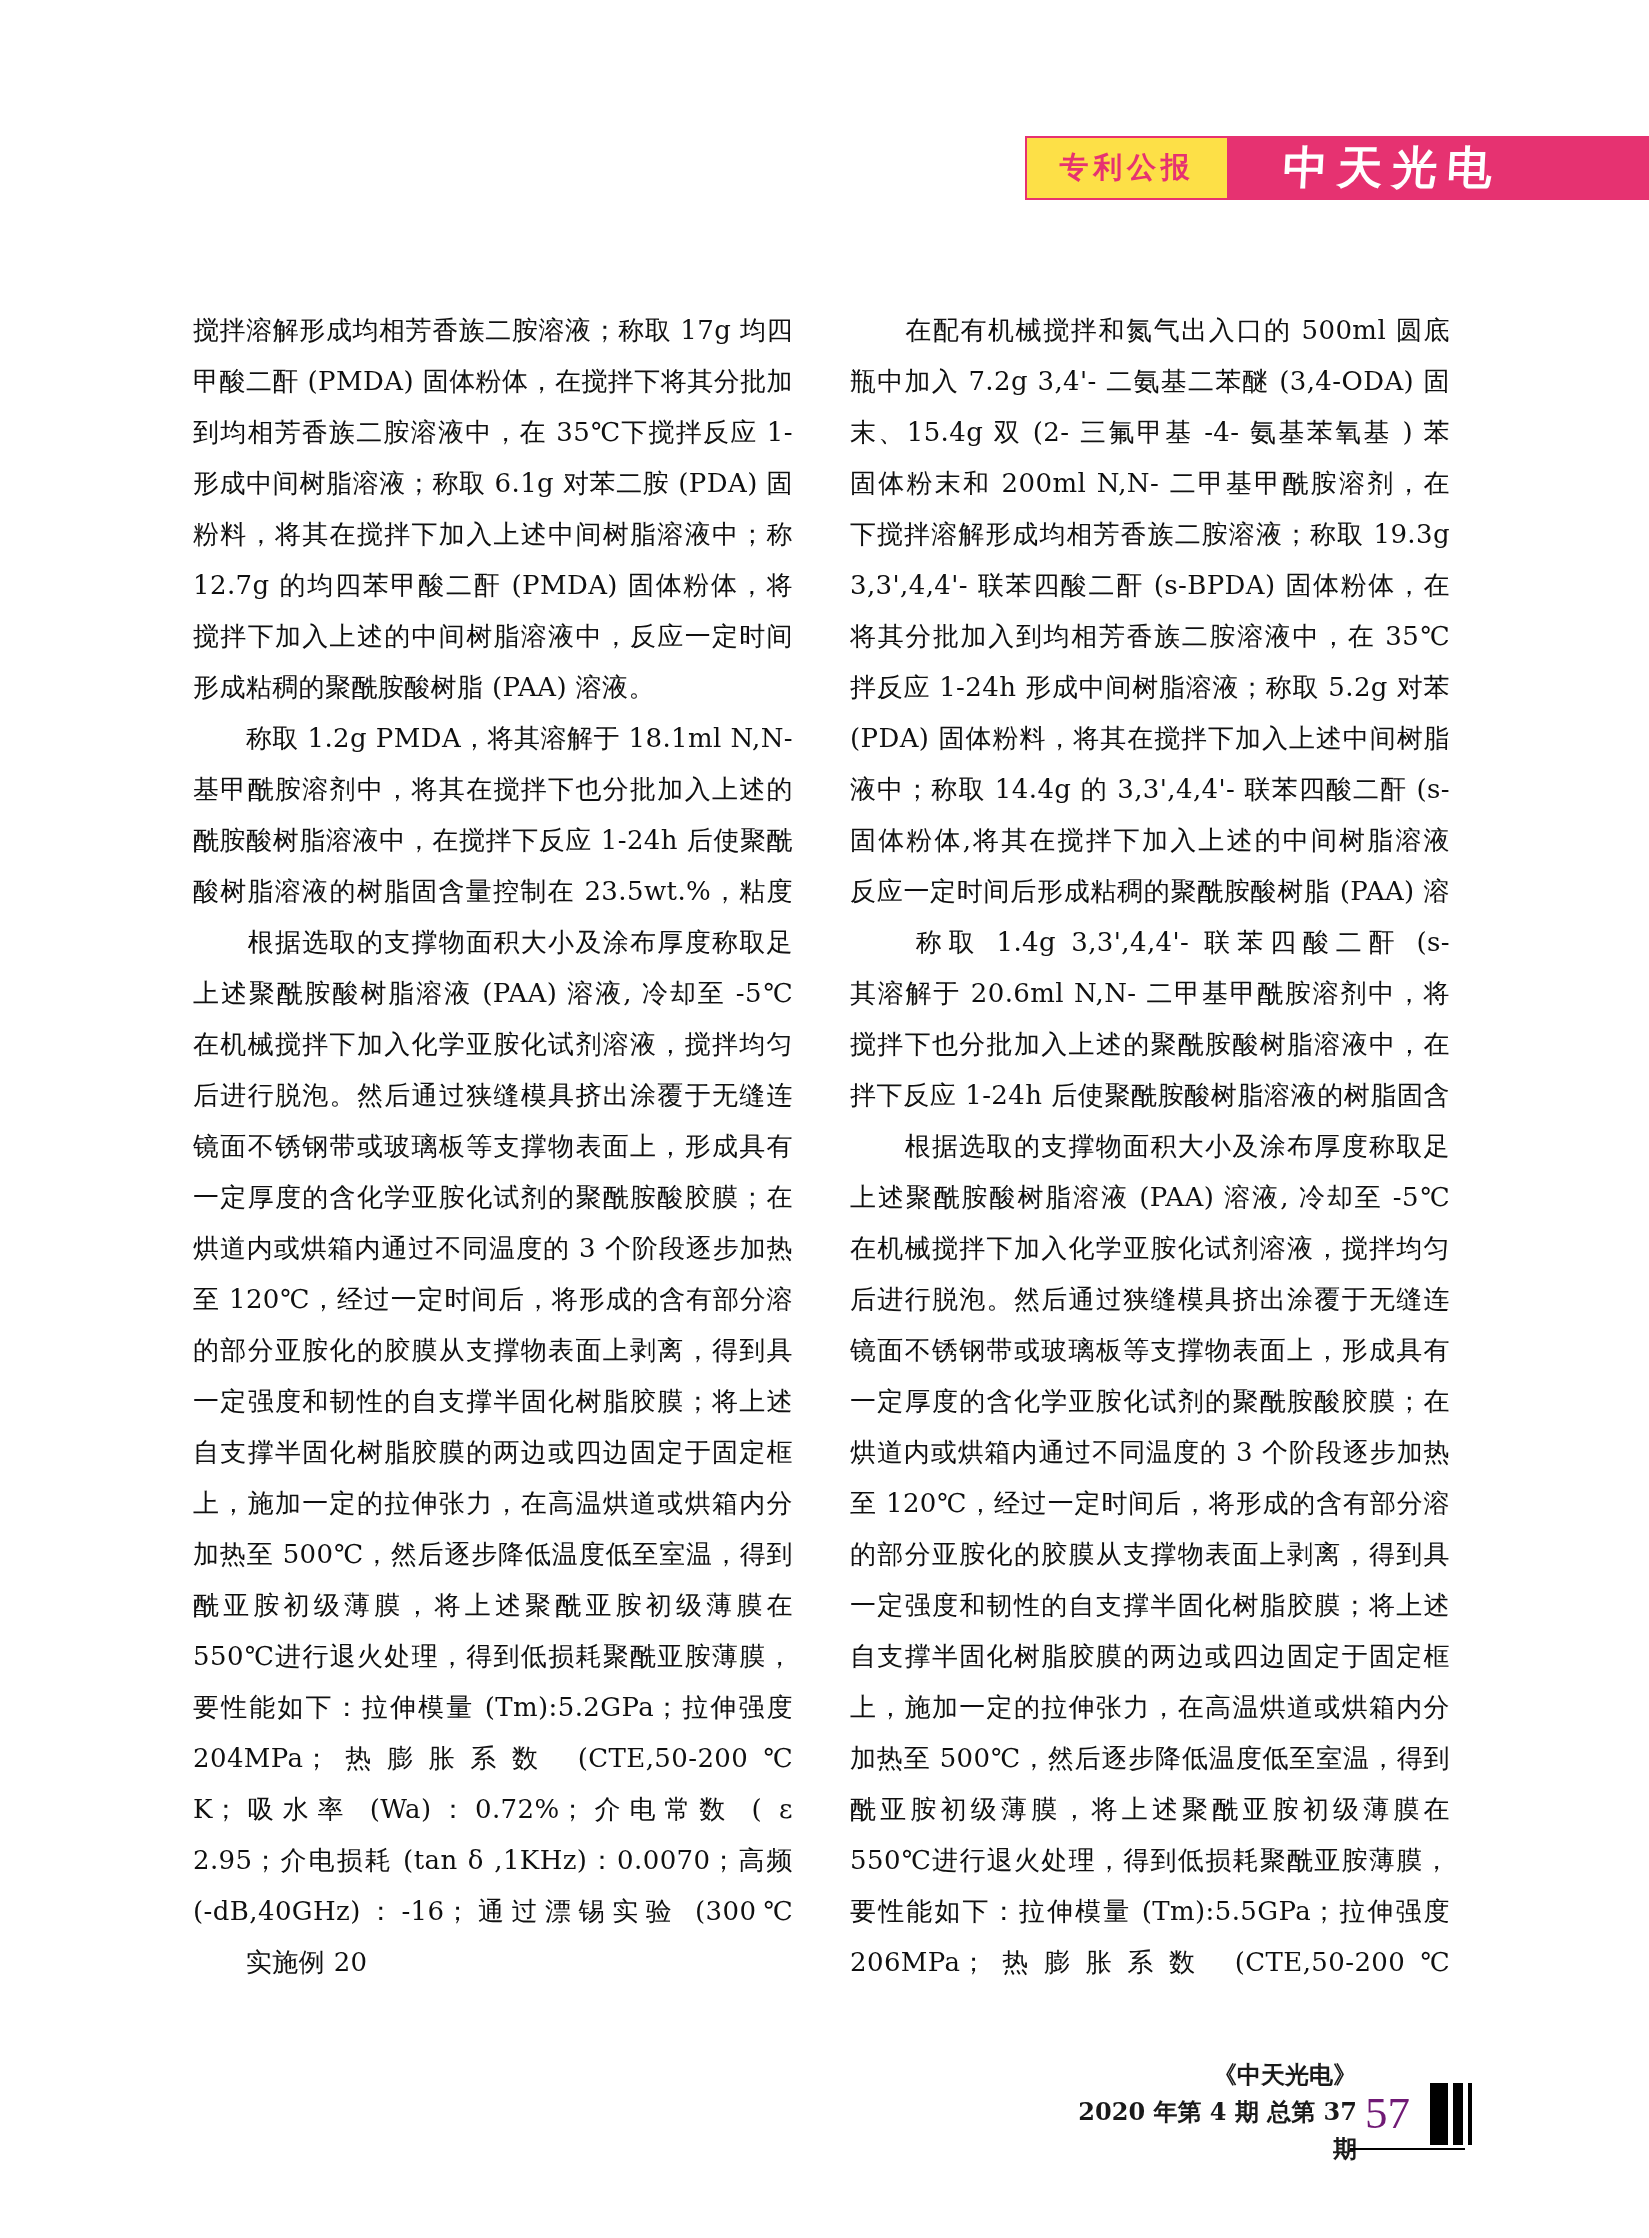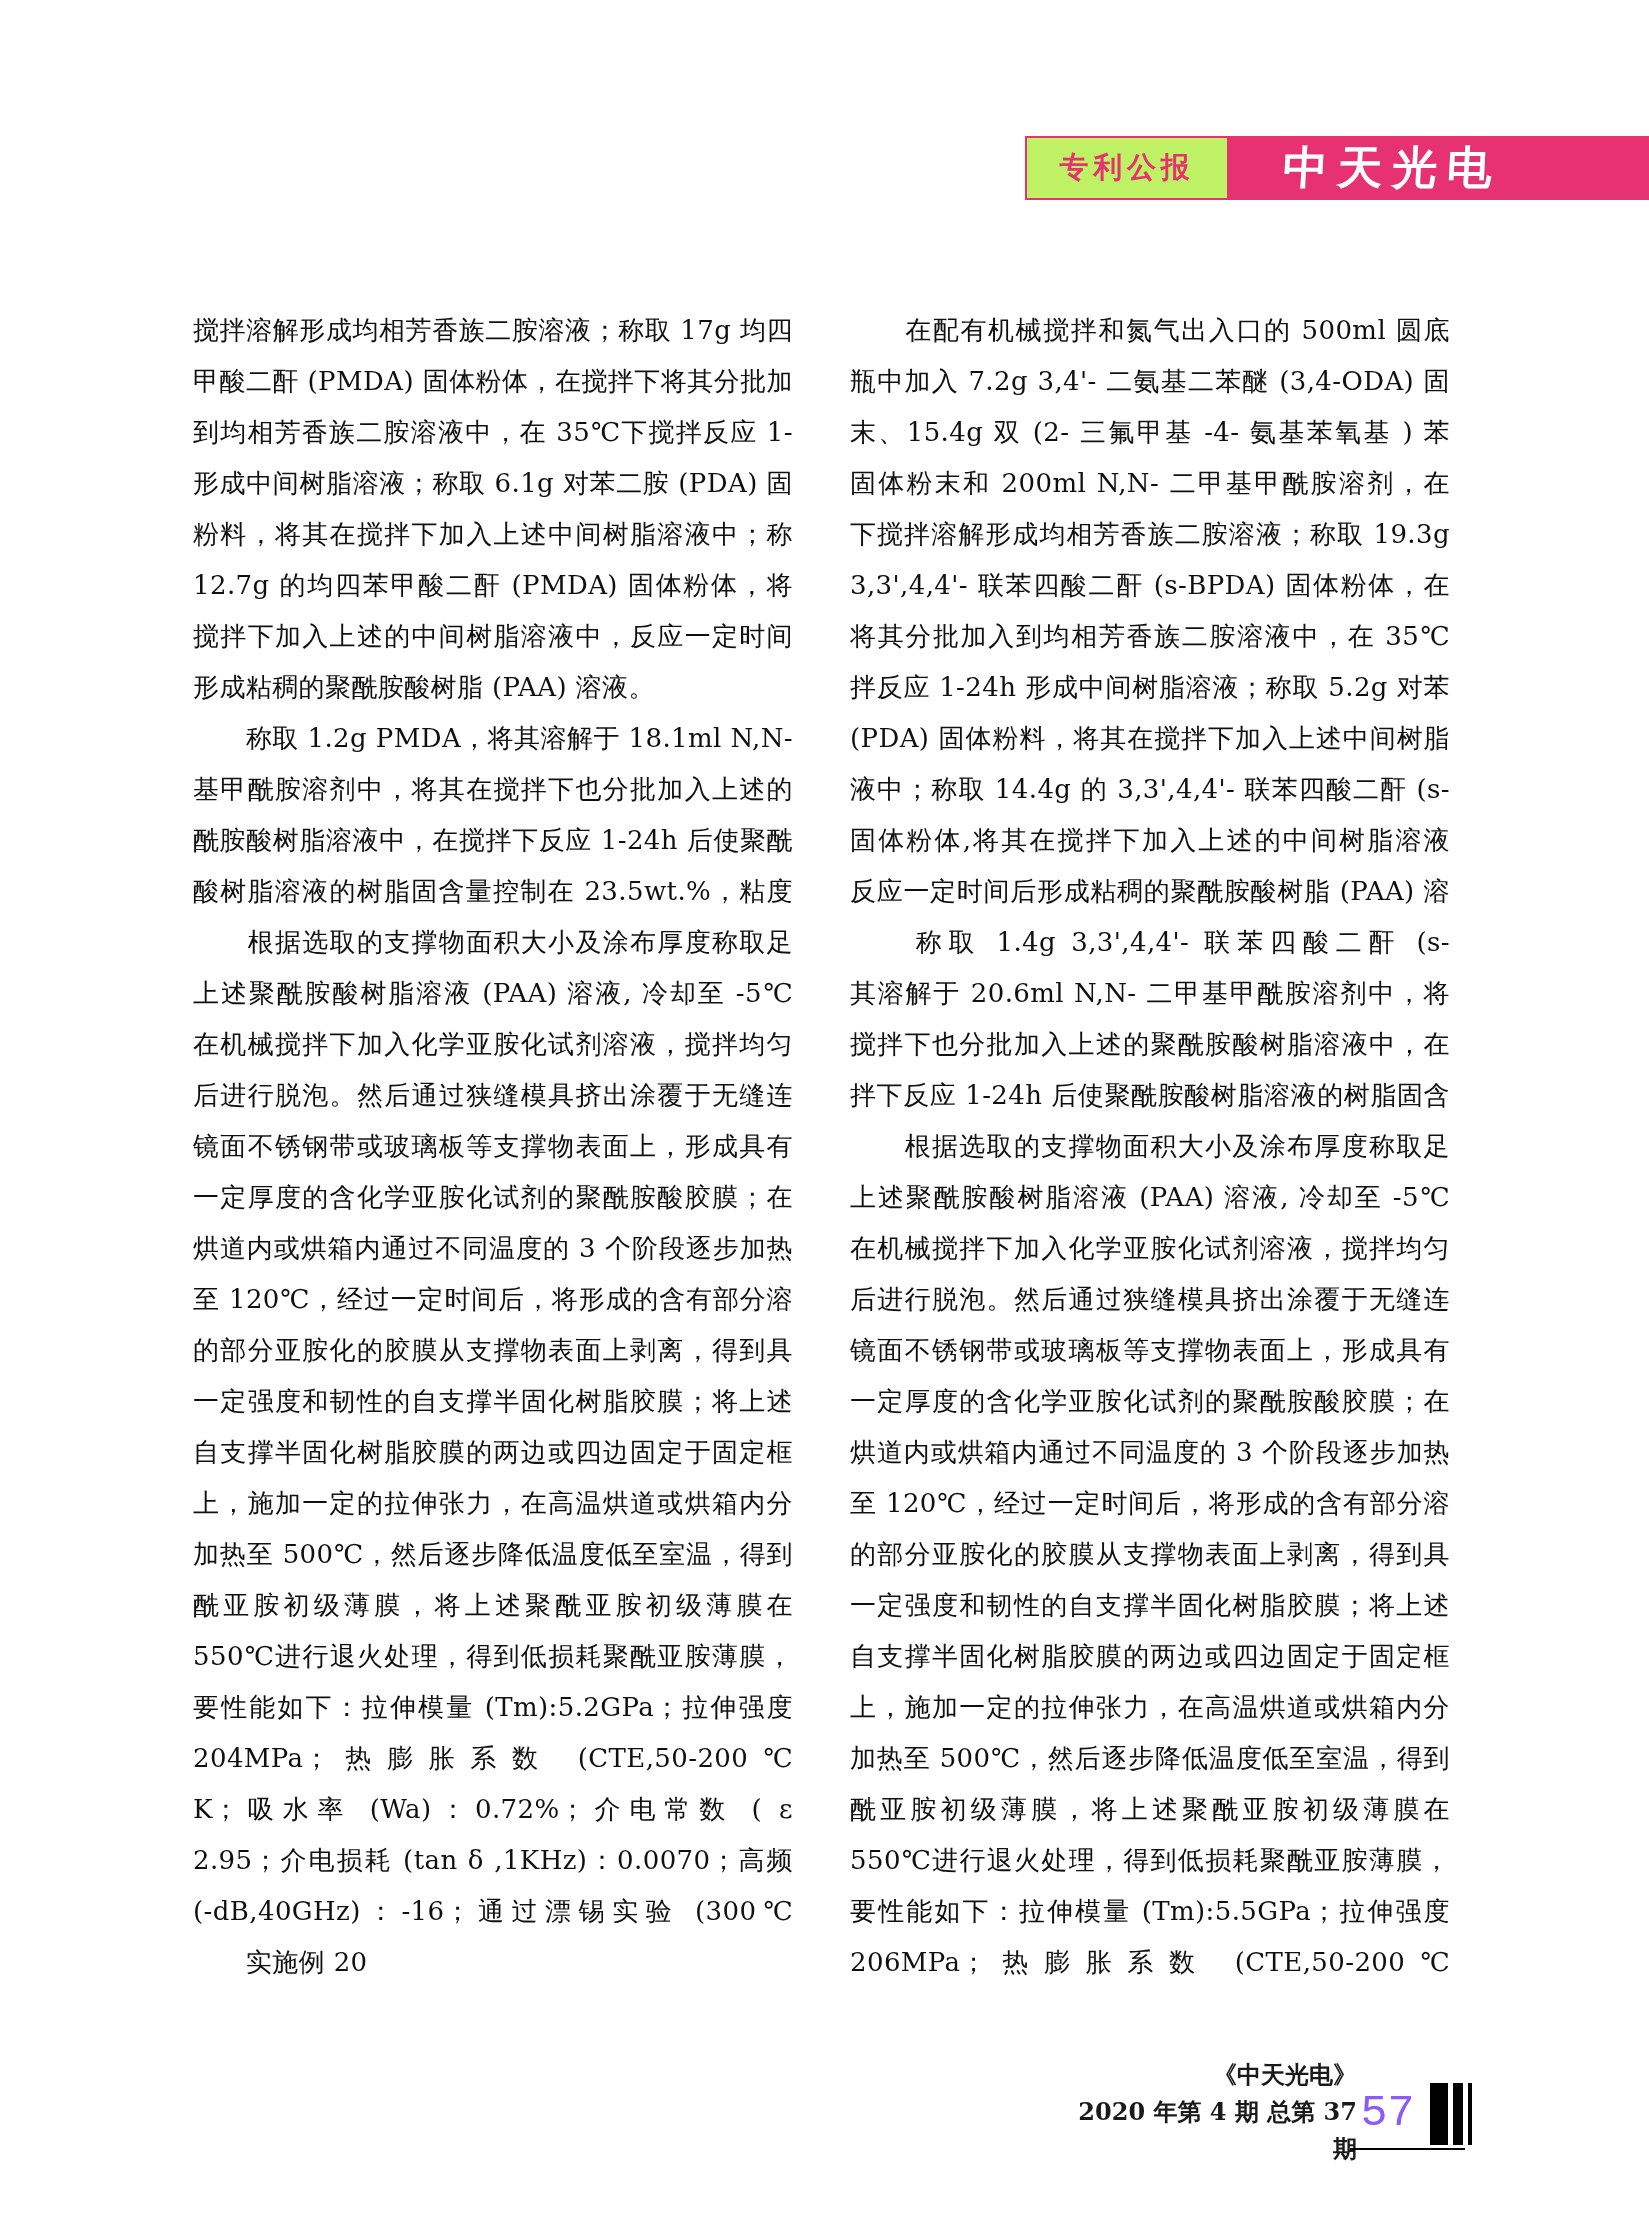--- a/index.html
+++ b/index.html
@@ -5,21 +5,21 @@
   :root { --accent: #E63271; }
   * { margin:0; padding:0; box-sizing:border-box; }
   html,body { background:#ffffff; }
   body {
     width:1650px; height:2239px; position:relative; overflow:hidden;
     font-family:"DejaVu Serif","Liberation Serif",serif; color:#111;
   }
   
   .header { position:absolute; top:136px; left:1025px; right:0; height:64px; display:flex; }
   .badge {
-    width:204px; height:100%; background:#bef264; border:2.4px solid var(--accent);
+    width:204px; height:100%; background:#fde047; border:2.4px solid var(--accent);
     display:flex; align-items:center; justify-content:center;
   }
   .badge span {
     color:var(--accent); font-size:29px; letter-spacing:4.8px; font-weight:600;
     font-family:"DejaVu Sans","Liberation Sans",sans-serif;
   }
   .banner { flex:1; background:var(--accent); display:flex; align-items:center; padding-left:54px; }
   .brand {
     color:#fff; font-size:45px; font-weight:bold; letter-spacing:9.6px;
     transform:skewX(-3deg); font-family:"DejaVu Serif","Liberation Serif",serif;
@@ -36,22 +36,22 @@
     letter-spacing:0.4px; white-space:pre-wrap; overflow:hidden; color:#101010;
   }
   .line.para-end { text-align-last:left; }
   
   .footer-text {
     position:absolute; top:2056px; right:293px; width:287px;
     text-align:right; font-size:24px; line-height:37px; color:#1a1a1a;font-weight:bold;
   }
   .pageno {
     position:absolute; left:1355px; top:2085px; width:65px;
-    font-family:Liberation Mono, monospace;
-    font-size:45px; font-weight:500; color:#8b5cf6; text-align:center; line-height:57px;
+    font-family:Liberation Serif, serif;
+    font-size:45px; font-weight:500; color:#701a75; text-align:center; line-height:57px;
   }
   .bars { position:absolute; left:1430px; top:2083px; height:62px; display:flex; align-items:stretch; }
   .bars i { display:block; background:#000; }
   .bars i:nth-child(1){ width:17.6px; margin-right:5.6px; }
   .bars i:nth-child(2){ width:9.6px; margin-right:4.8px; }
   .bars i:nth-child(3){ width:4px; }
   .pageno-underline { position:absolute; left:1350px; top:2148px; width:115px; height:2.4px; background:#000; }
 </style>
 </head>
 <body>

